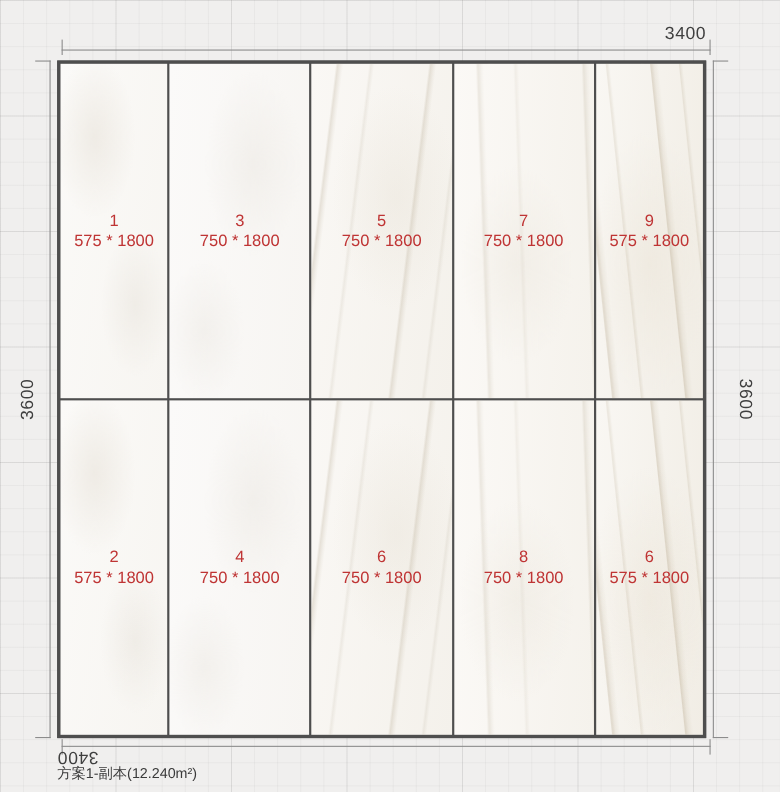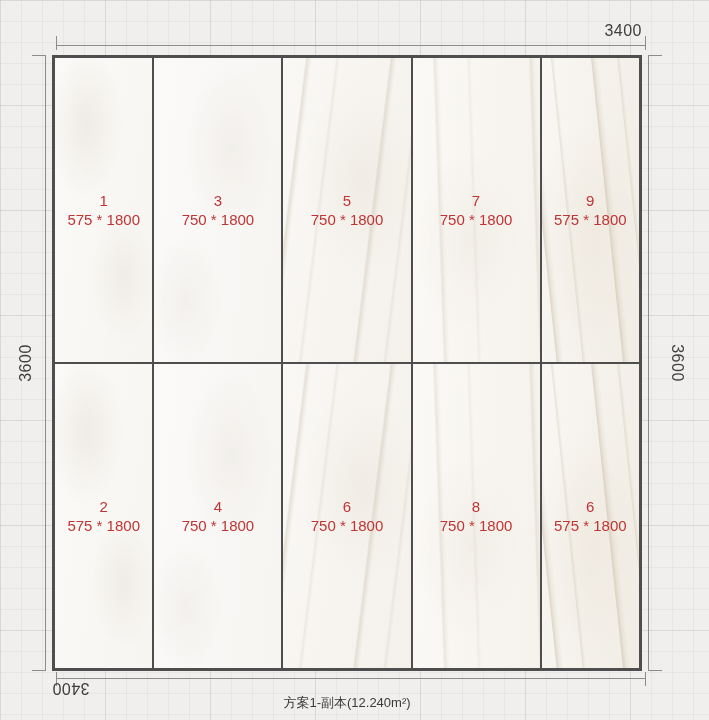--- a/index.html
+++ b/index.html
@@ -112,21 +112,21 @@
   }
   .dim-text.center-h { left: 52px; width: 590px; text-align: right; }
   .rot-ccw { transform: translate(-50%, -50%) rotate(-90deg); }
   .rot-cw  { transform: translate(-50%, -50%) rotate(90deg); }
   .rot-180 { transform: rotate(180deg); }
 
   .plan-label {
     position: absolute;
     left: 52px; top: 694px;
     width: 590px;
-    text-align: center;
+    text-align: left;
     color: #3a3a3a;
     font-size: 13px;
   }
 </style>
 </head>
 <body>
 
 <div class="canvas">
 
   <div class="dim-text center-h" style="top:22px;">3400</div>

